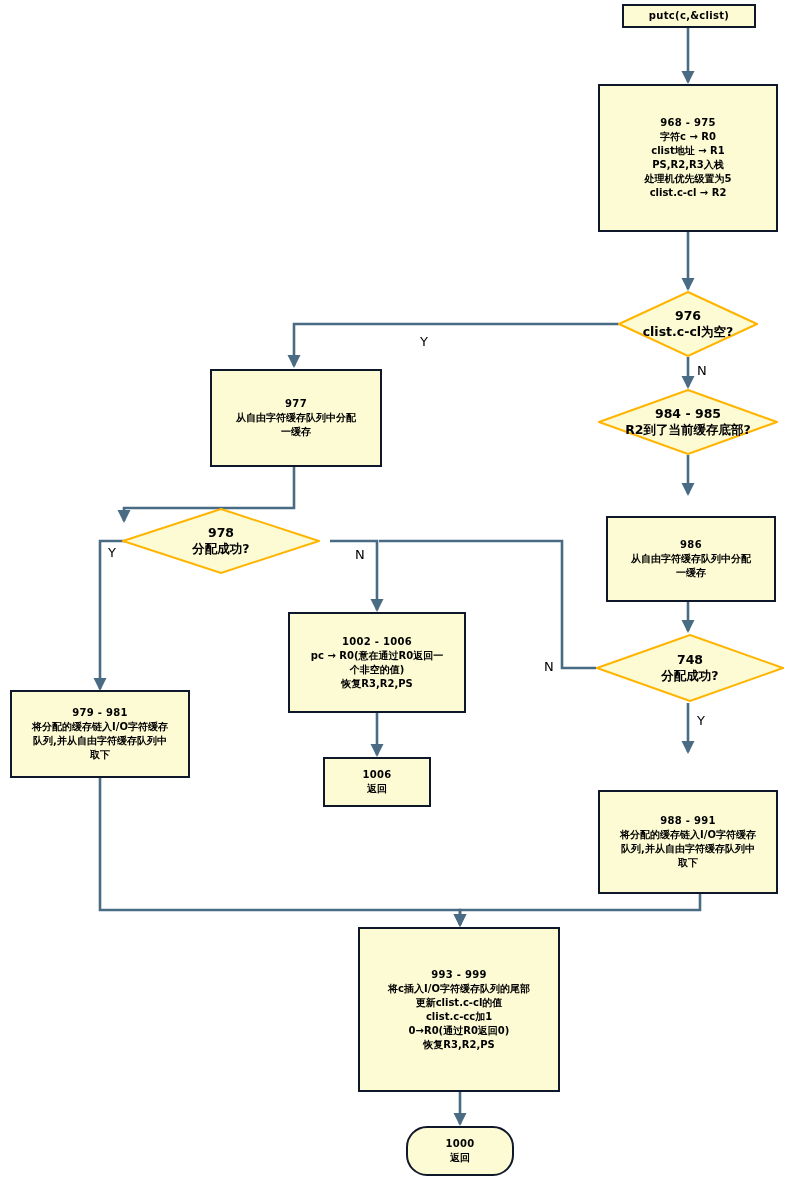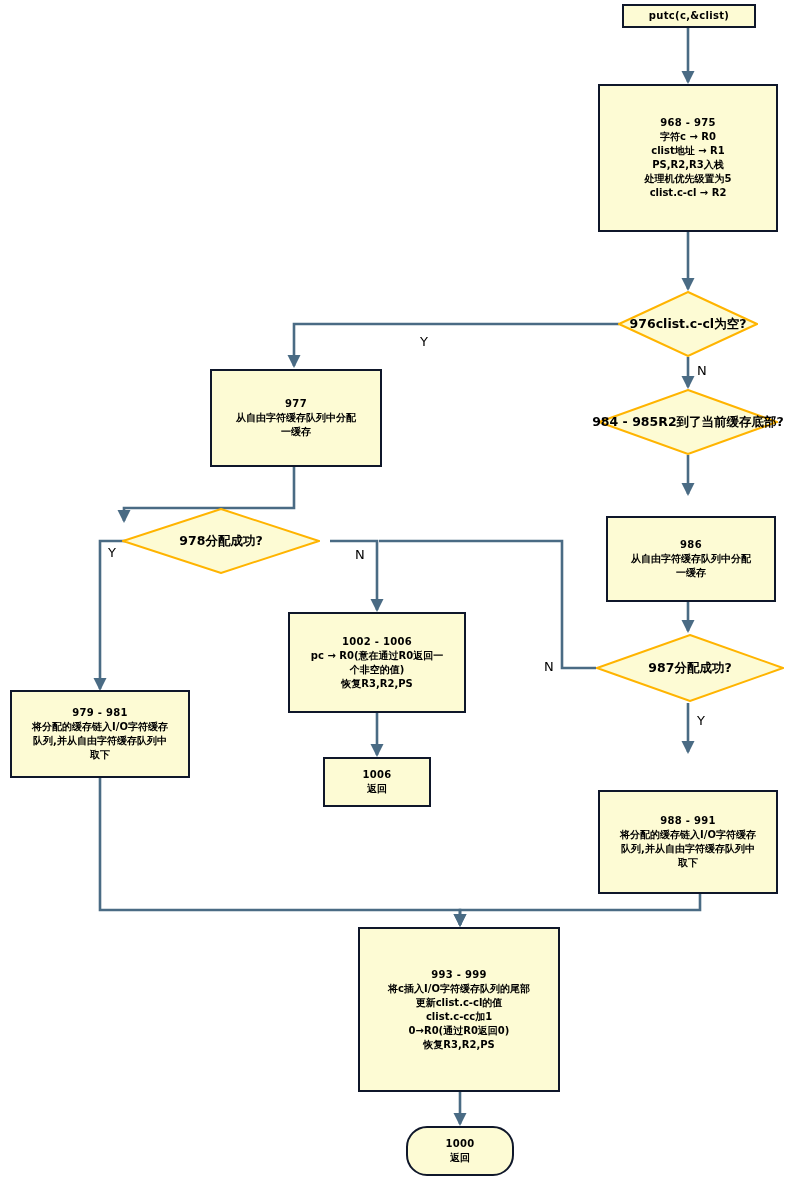--- a/index.html
+++ b/index.html
@@ -43,21 +43,21 @@
   }
   .node .line {
     padding: 2px 0;
   }
   .node .line.head {
     letter-spacing: 0.3px;
   }
   .diamond {
     position: absolute;
     display: flex;
-    flex-direction: row;
+    flex-direction: column;
     align-items: center;
     justify-content: center;
     color: #000000;
     font-weight: bold;
     font-size: 12.5px;
     line-height: 1.0;
     text-align: center;
     white-space: nowrap;
     z-index: 2;
   }
@@ -158,21 +158,21 @@
   <div class="node" style="left:606px; top:496px; width:170px; height:86px;margin-top:20px;">
     <div class="line head">986</div>
     <div class="line">从自由字符缓存队列中分配</div>
     <div class="line">一缓存</div>
   </div>
 
   <div class="diamond" style="left:596px; top:634px; width:188px; height:68px;">
     <svg class="dshape" viewBox="0 0 188 68" preserveAspectRatio="none">
       <polygon points="94,1 187,34 94,67 1,34" fill="#fdfbd4" stroke="#ffb400" stroke-width="2"></polygon>
     </svg>
-    <div class="line head">987</div>
+    <div class="line head">748</div>
     <div class="line">分配成功?</div>
   </div>
 
   <div class="node" style="left:598px; top:754px; width:180px; height:104px;margin-top:36px;">
     <div class="line head">988 - 991</div>
     <div class="line">将分配的缓存链入I/O字符缓存</div>
     <div class="line">队列,并从自由字符缓存队列中</div>
     <div class="line">取下</div>
   </div>
 

